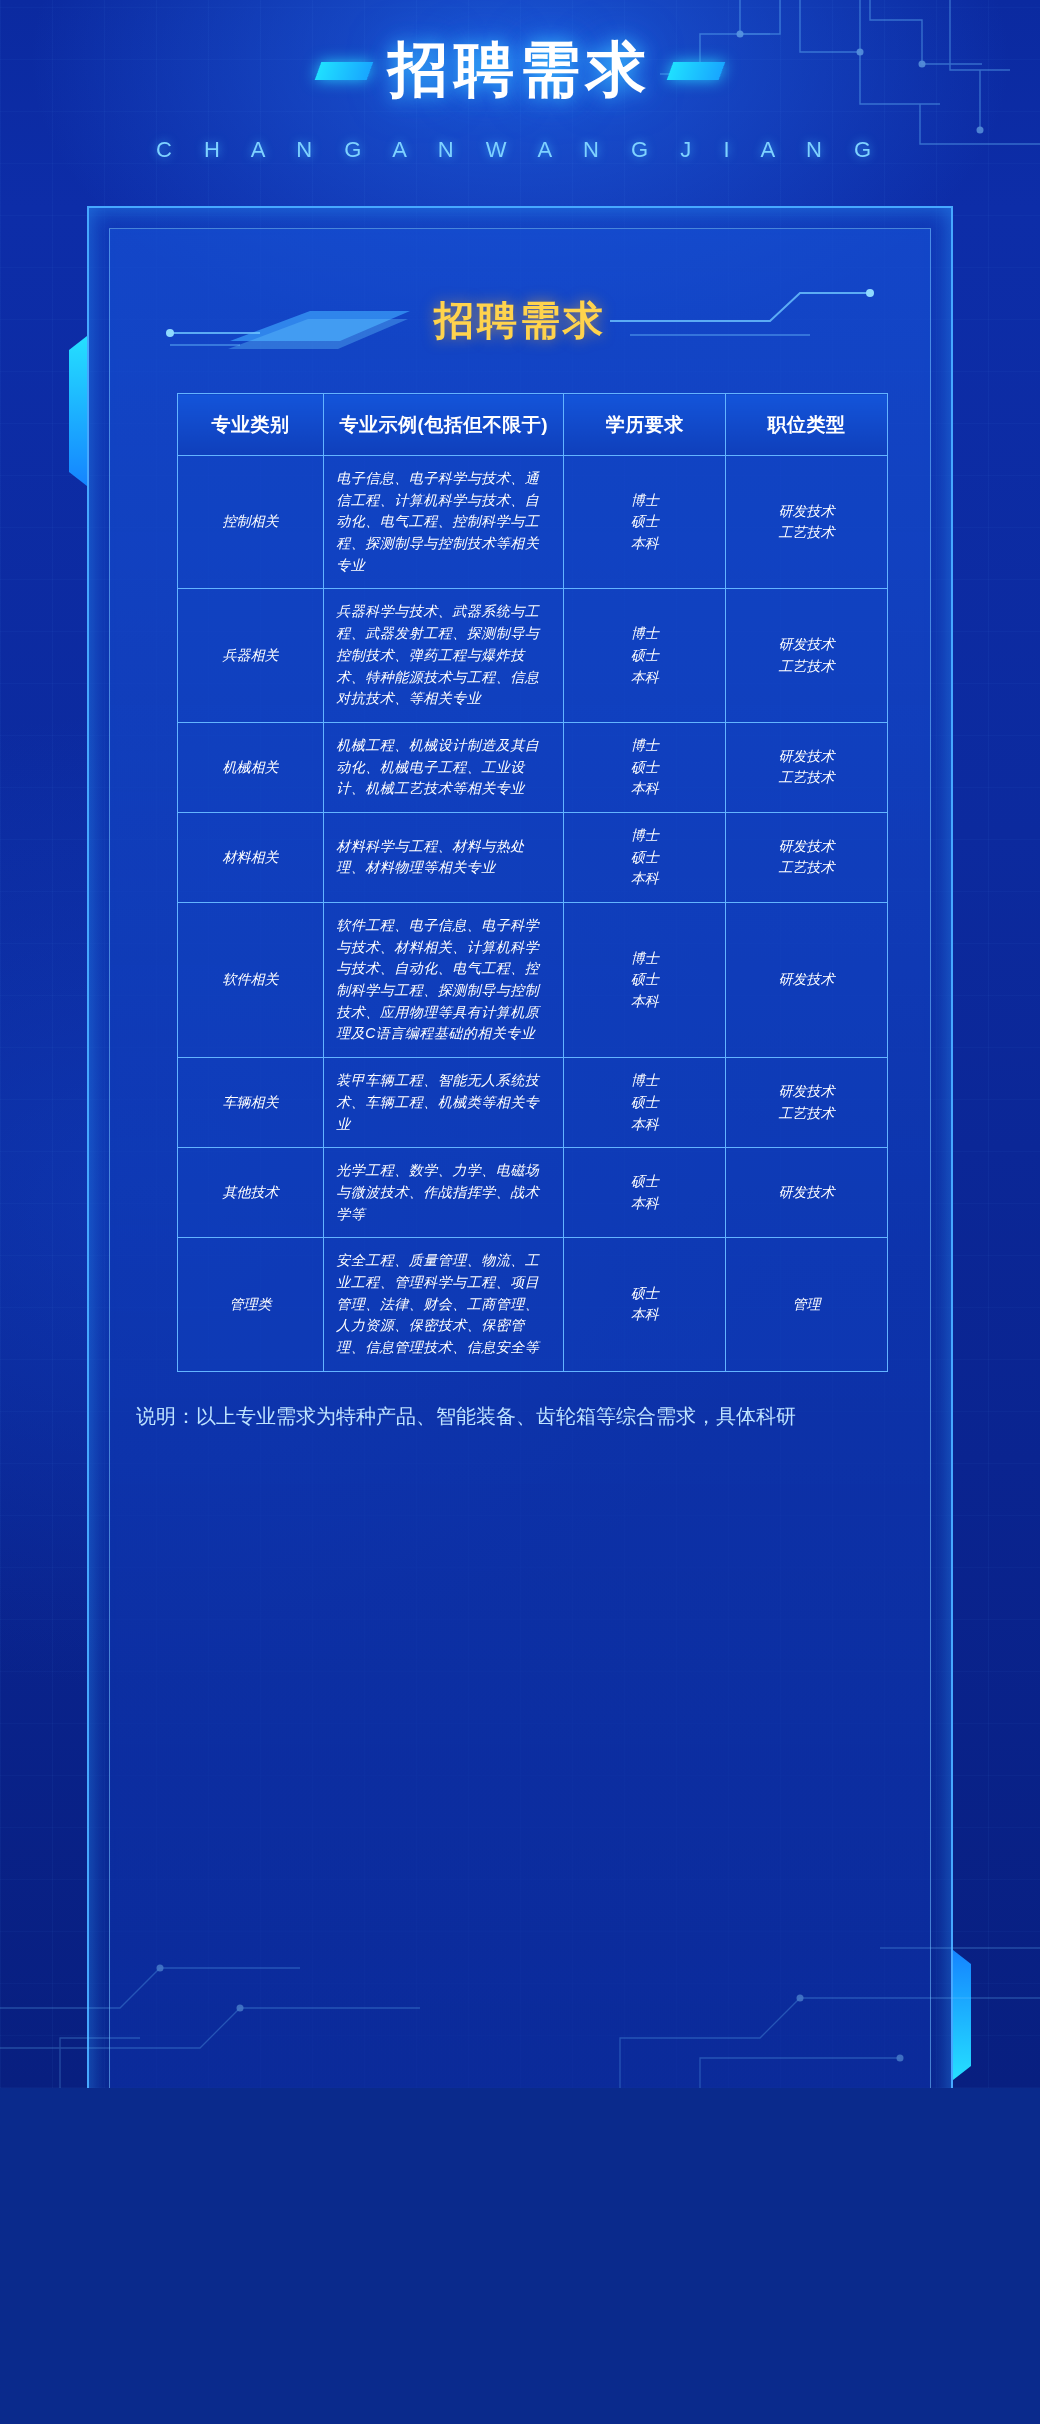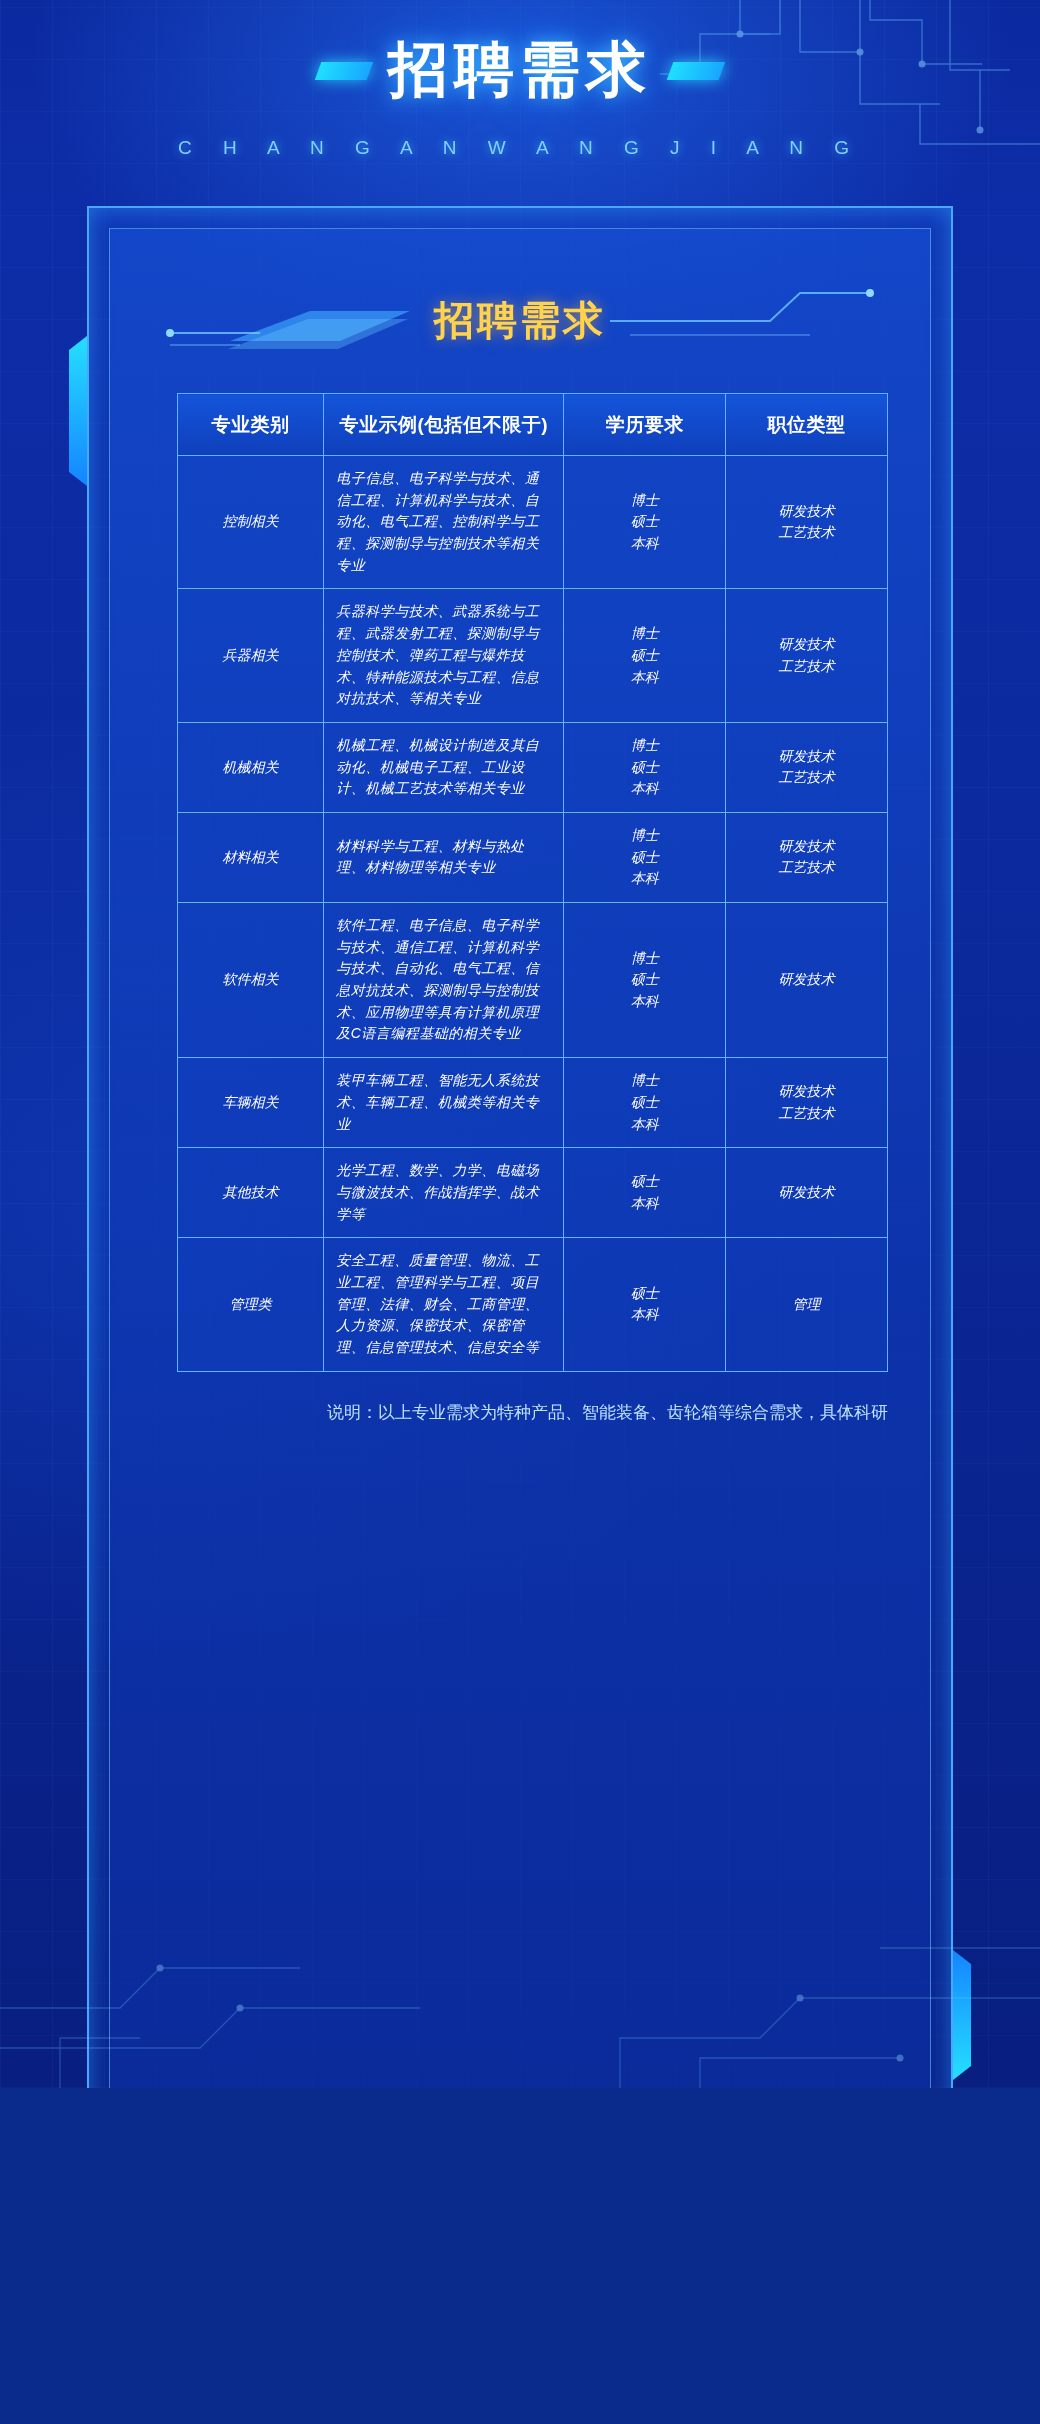--- a/index.html
+++ b/index.html
@@ -58,21 +58,21 @@
   .main-title {
     font-size: 60px;
     font-weight: bold;
     letter-spacing: 6px;
     color: #ffffff;
     text-shadow: 0 0 18px rgba(60,190,255,.95), 0 0 40px rgba(30,120,255,.8);
     font-family: "DejaVu Sans", "Liberation Sans", sans-serif;
   }
   .subtitle {
     margin-top: 26px;
-    font-size: 19px;
+    font-size: 22px;
     letter-spacing: 13px;
     color: #7fd2ff;
     text-shadow: 0 0 10px rgba(70,190,255,.8);
   }
   
   .panel-wrap {
     position: relative;
     margin: 6px auto 0;
     width: 866px;
     height: 2124px;
@@ -168,27 +168,26 @@
   }
   td.c-exam {
     text-align: left;
     letter-spacing: .5px;
   }
   col.w1 { width: 140px; }
   col.w2 { width: 230px; }
   col.w3 { width: 155px; }
   col.w4 { width: 155px; }
   .note {
-    margin: 26px 42px 0 46px;
-    font-size: 17px;
+    margin: 26px 42px 0 26px;
+    font-size: 20px;
     line-height: 1.8;
     color: #bfe4ff;
     position: relative;
     z-index: 3;
-    text-align: right;
   }
   .note-indent { text-indent: 0; }
 </style>
 </head>
 <body>
 
 <div class="page">
   <div class="bg-grid"></div>
 
   <svg class="bg-circuit-tr" viewBox="0 0 420 190">
@@ -288,21 +287,21 @@
               <td class="c-cat">材料相关</td>
               <td class="c-exam">材料科学与工程、材料与热处理、材料物理等相关专业</td>
               <td class="c-edu">博士
 硕士
 本科</td>
               <td class="c-type">研发技术
 工艺技术</td>
             </tr>
             <tr>
               <td class="c-cat">软件相关</td>
-              <td class="c-exam">软件工程、电子信息、电子科学与技术、通信工程、计算机科学与技术、自动化、电气工程、信息对抗技术、探测制导与控制技术、应用物理等具有计算机原理及C语言编程基础的相关专业</td>
+              <td class="c-exam">软件工程、电子信息、电子科学与技术、材料相关、计算机科学与技术、自动化、电气工程、控制科学与工程、探测制导与控制技术、应用物理等具有计算机原理及C语言编程基础的相关专业</td>
               <td class="c-edu">博士
 硕士
 本科</td>
               <td class="c-type">研发技术</td>
             </tr>
             <tr>
               <td class="c-cat">车辆相关</td>
               <td class="c-exam">装甲车辆工程、智能无人系统技术、车辆工程、机械类等相关专业</td>
               <td class="c-edu">博士
 硕士

